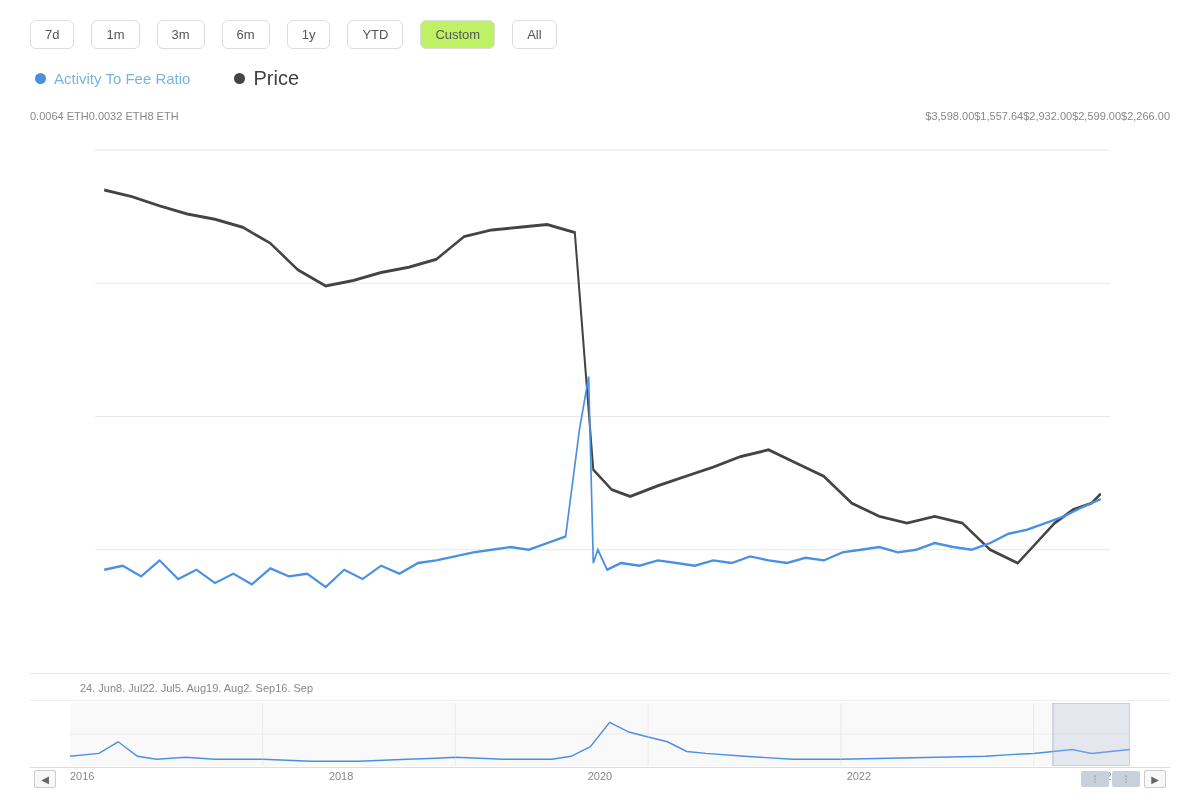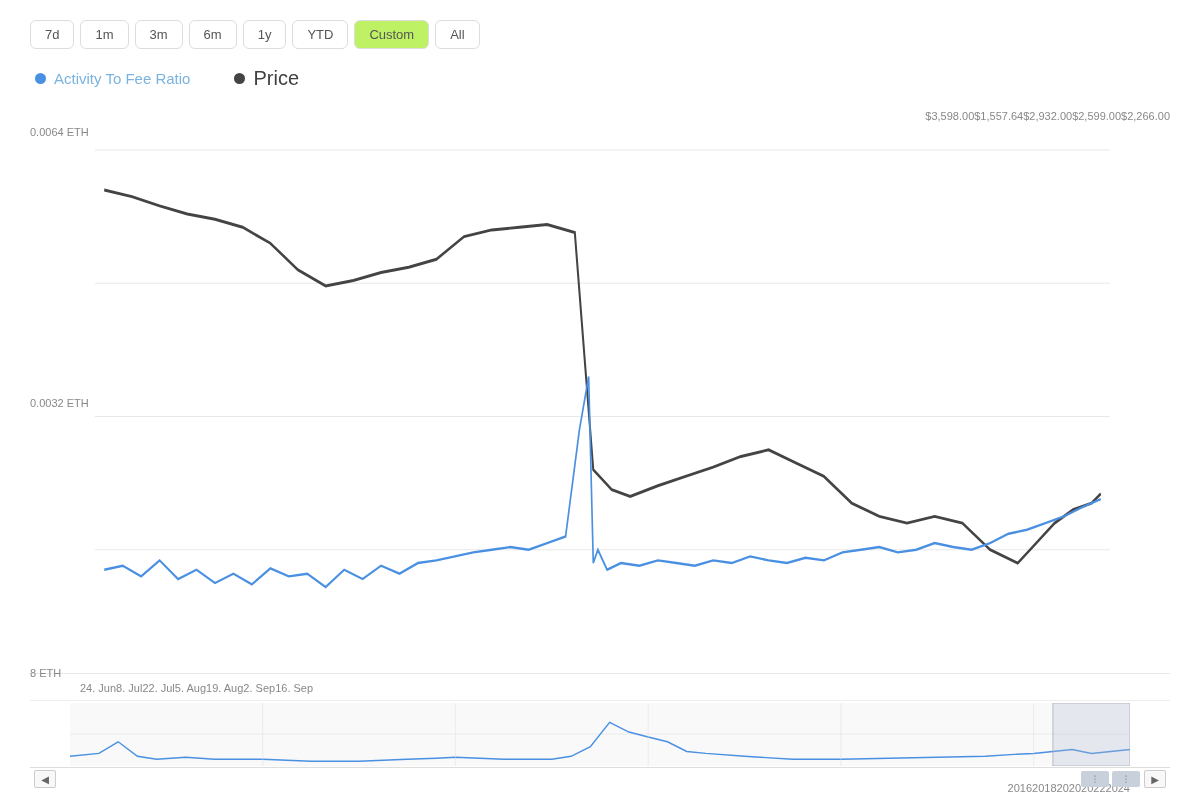--- a/index.html
+++ b/index.html
@@ -13,21 +13,21 @@
     .container {
       width: 1200px;
       height: 800px;
       background: #fff;
       padding: 20px 30px 10px 30px;
       display: flex;
       flex-direction: column;
     }
     .time-filters {
       display: flex;
-      gap: 6px;
+      gap: 17px;
       margin-bottom: 18px;
     }
     .filter-btn {
       padding: 6px 14px;
       border: 1px solid #ddd;
       border-radius: 6px;
       background: #fff;
       color: #555;
       font-size: 13px;
       cursor: pointer;
@@ -80,24 +80,24 @@
       font-size: 36px;
       color: rgba(180,180,180,0.25);
       font-weight: 700;
       pointer-events: none;
       white-space: nowrap;
       letter-spacing: 1px;
     }
     .y-axis-left {
       position: absolute;
       left: 0;
-      top: 16px;
+      top: 0;
       height: 100%;
       display: flex;
-      flex-direction: column;
+      flex-direction: row;
       justify-content: space-between;
       padding: 10px 0;
     }
     .y-axis-right {
       position: absolute;
       right: 0;
       top: 0;
       height: 100%;
       display: flex;
       justify-content: center;
@@ -120,25 +120,24 @@
       position: relative;
       border-top: 1px solid #eee;
       margin-top: 2px;
     }
     .mini-chart-svg {
       width: 100%;
       height: 65px;
     }
     .mini-x-axis {
       display: flex;
-      justify-content: flex-end;
+      justify-content: space-between;
       padding: 0 40px;
       font-size: 11px;
       color: #888;
-      margin-top: 12px;
     }
     .mini-controls {
       position: absolute;
       bottom: 0;
       left: 0;
       right: 0;
       display: flex;
       justify-content: space-between;
       align-items: center;
       padding: 2px 4px;

